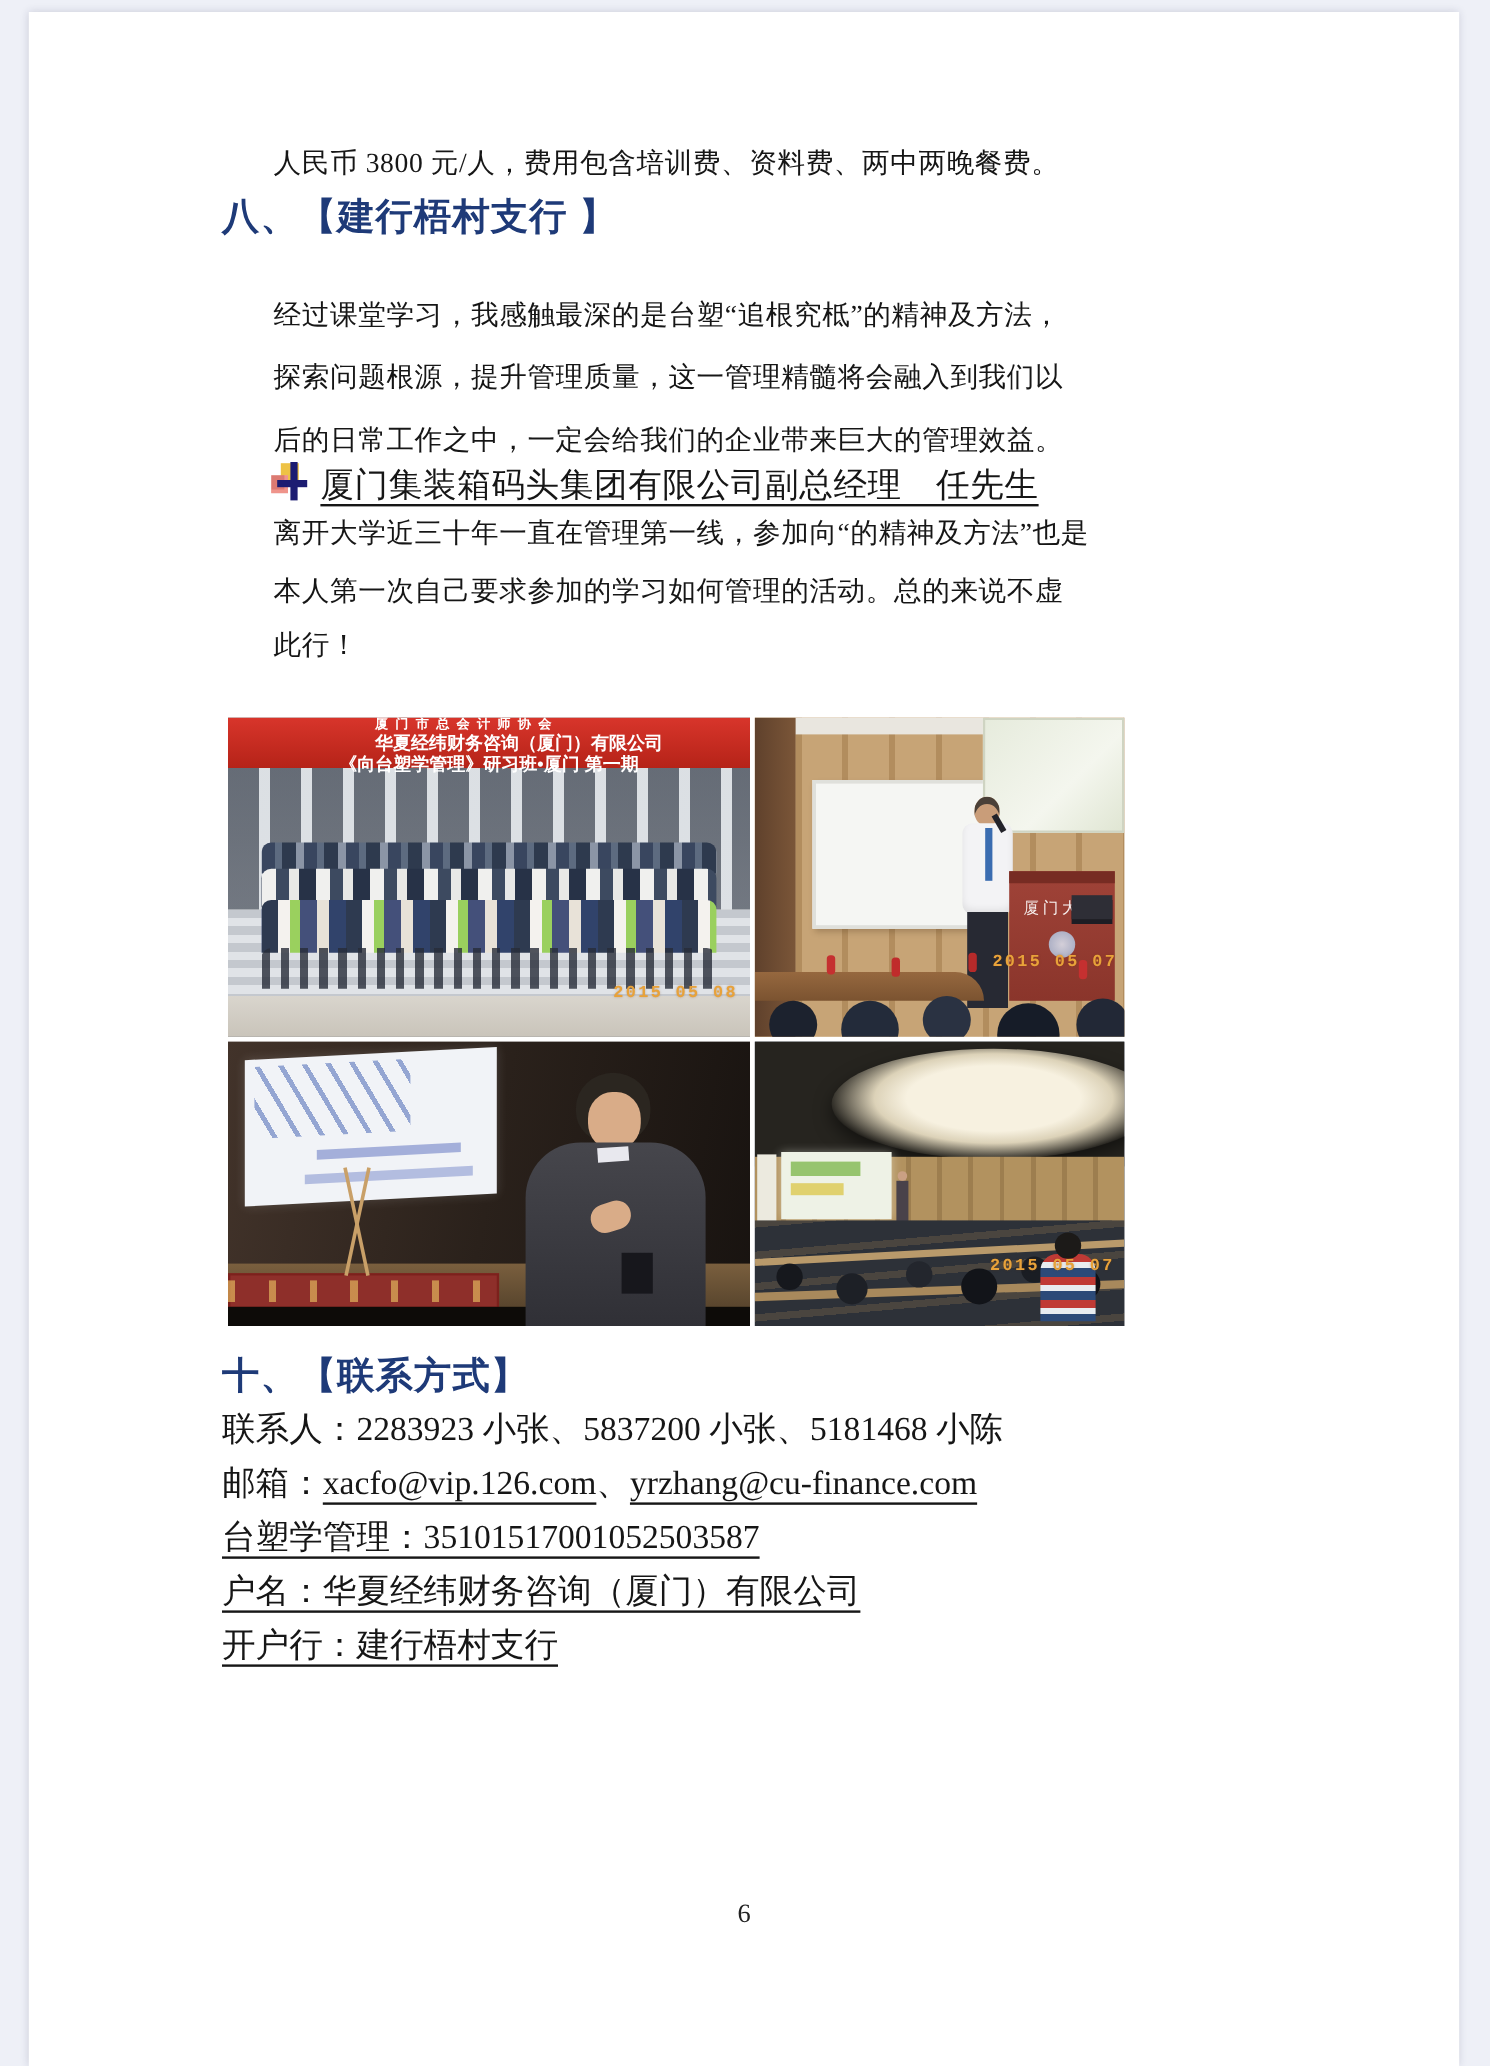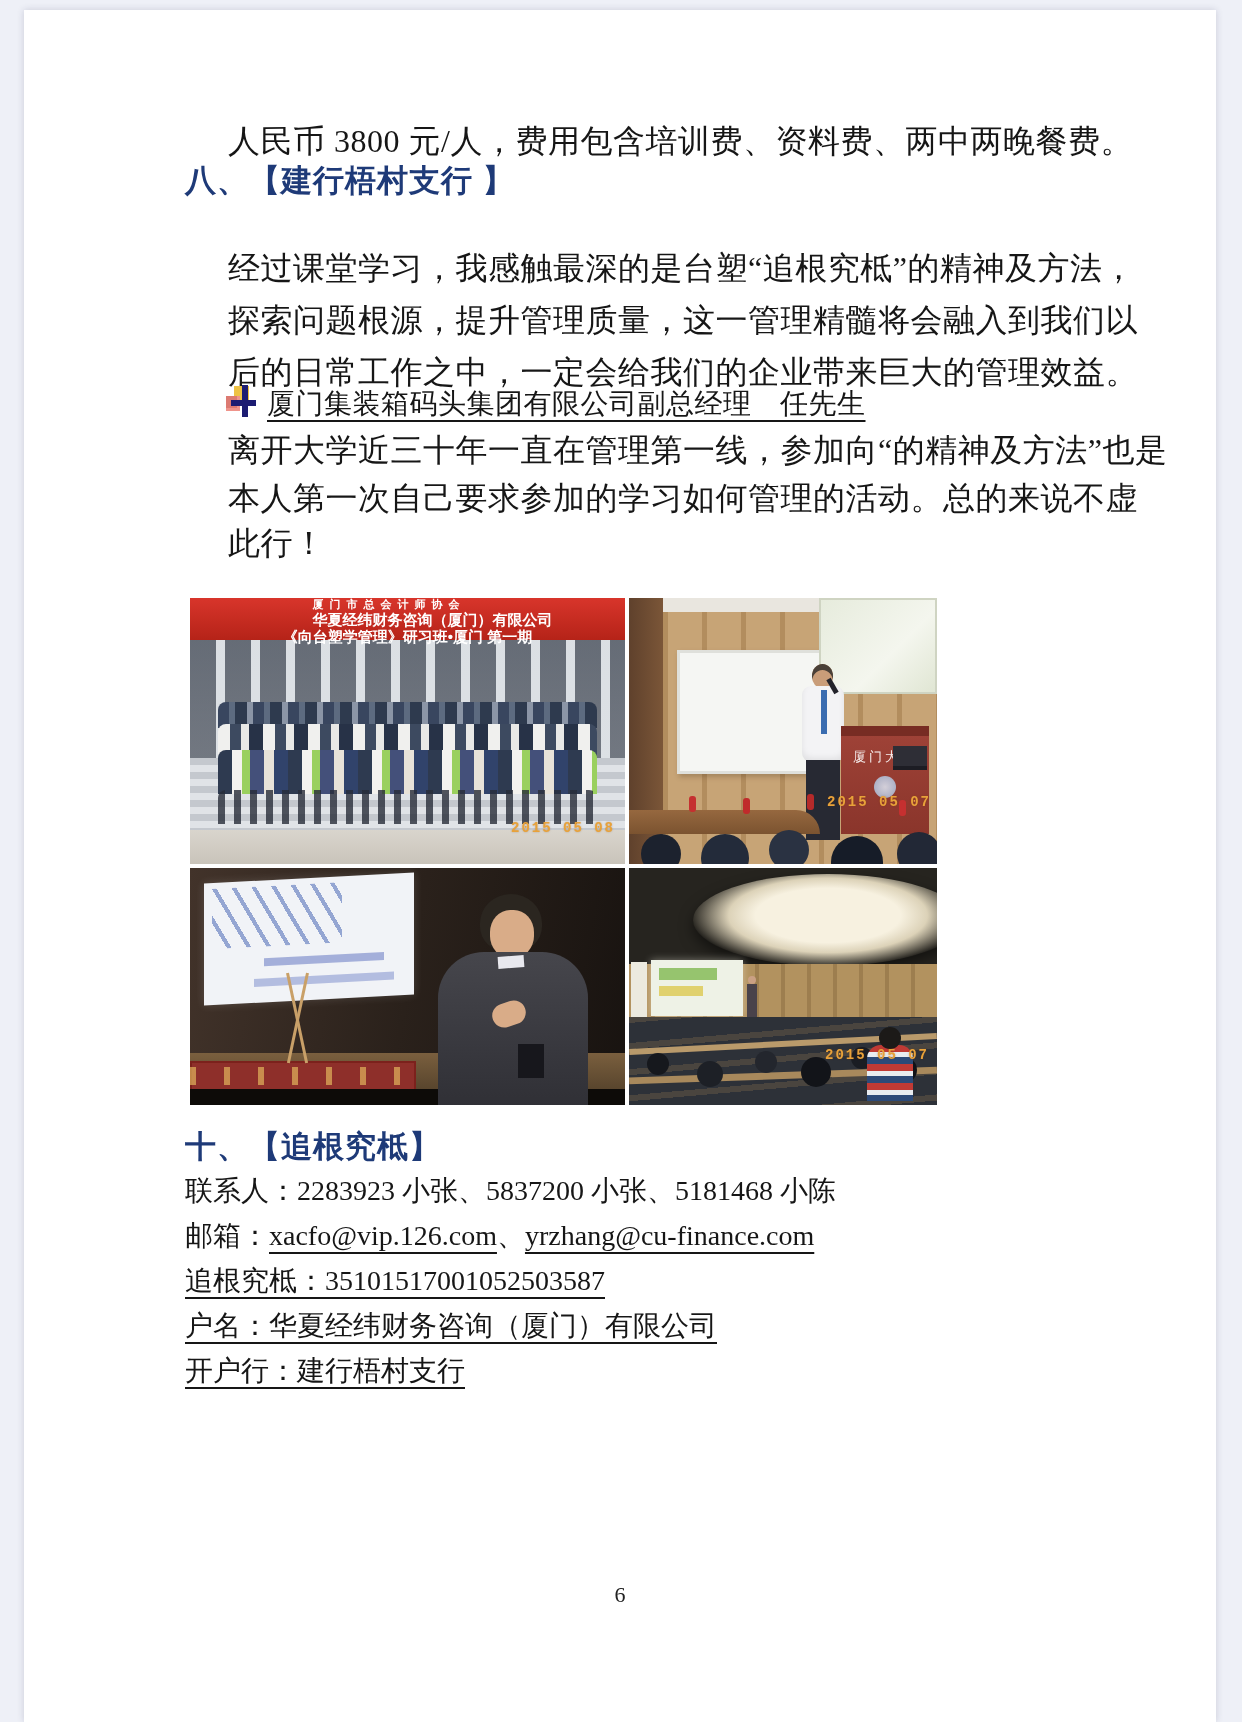--- a/index.html
+++ b/index.html
@@ -11,21 +11,21 @@
     color:#161616;
     position:relative;
   }
   .page{
     position:absolute;left:24px;top:10px;width:1192px;height:1712px;
     background:#ffffff;
     box-shadow:0 0 7px rgba(40,40,80,.18);
   }
   .line{
     position:absolute;left:204px;width:760px;height:46px;
-    font-size:32px;letter-spacing:.5px;white-space:nowrap;
+    font-size:23px;letter-spacing:.5px;white-space:nowrap;
   }
   .heading{
     position:absolute;left:161px;height:42px;white-space:nowrap;
     font-family:"Liberation Sans","DejaVu Sans",sans-serif;
     font-weight:700;font-size:31px;color:#1e3a78;letter-spacing:1px;
   }
   .bullet-line{position:absolute;left:201px;height:44px;white-space:nowrap;}
   .uname{
     font-size:28px;letter-spacing:.5px;
     text-decoration:underline;text-decoration-thickness:2px;text-underline-offset:7px;
@@ -234,27 +234,27 @@
       <div class="seats"></div>
       <div class="deskline1"></div>
       <div class="deskline2"></div>
       <div class="heads4"></div>
       <div class="striped-guy"></div>
       <div class="date-stamp">2015 05 07</div>
     </div>
 
   </div>
 
-  <div class="heading" style="top:1116px">十、【追根究柢】</div>
+  <div class="heading" style="top:1116px">十、【联系方式】</div>
 
   <div class="contact-line" style="top:1162px">联系人：2283923 小张、5837200 小张、5181468 小陈</div>
 
   <div class="contact-line" style="top:1207px">
     <span>邮箱：</span><span class="u">xacfo@vip.126.com</span><span>、</span><span class="u">yrzhang@cu-finance.com</span>
   </div>
 
-  <div class="contact-line u" style="top:1252px">追根究柢：35101517001052503587</div>
+  <div class="contact-line u" style="top:1252px">台塑学管理：35101517001052503587</div>
   <div class="contact-line u" style="top:1297px">户名：华夏经纬财务咨询（厦门）有限公司</div>
   <div class="contact-line u" style="top:1342px">开户行：建行梧村支行</div>
 
   <div class="pagenum">6</div>
 
 </div>
 
 </body></html>

